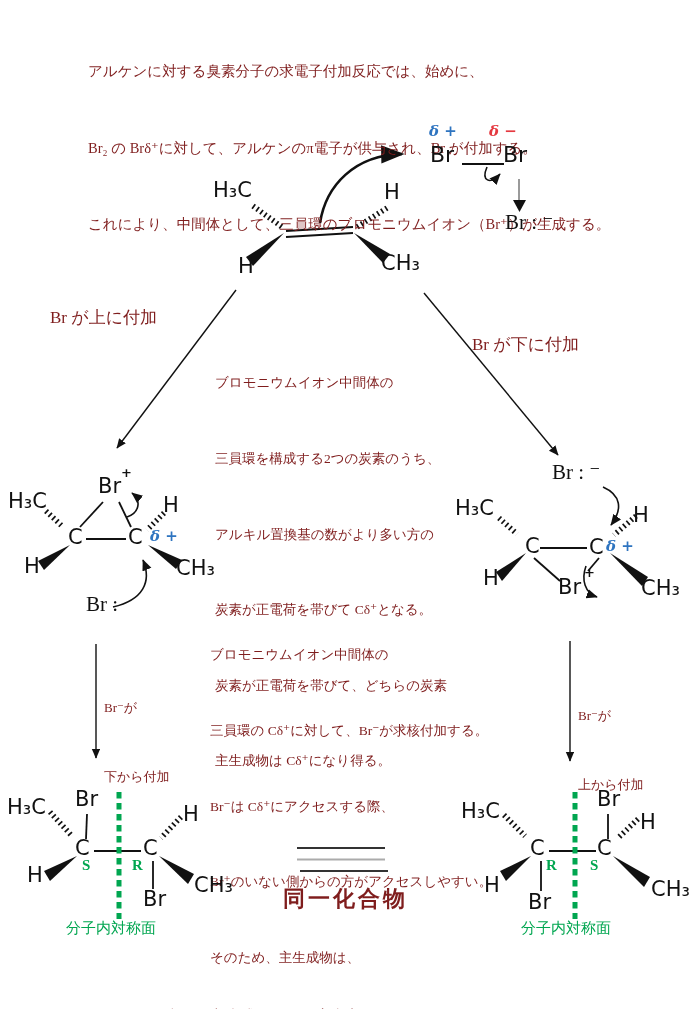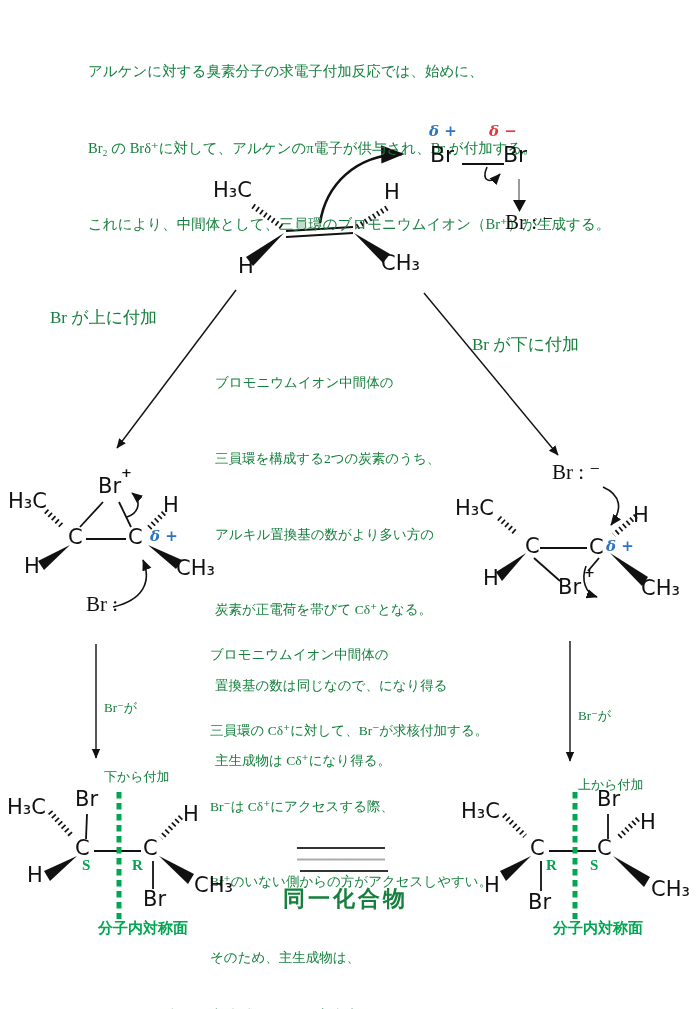--- a/index.html
+++ b/index.html
@@ -1,34 +1,34 @@
 <!DOCTYPE html>
 <html><head>
 <meta charset="utf-8">
 <style>
   html,body{margin:0;padding:0;background:#fff;}
   .canvas{position:relative;width:698px;height:1009px;background:#ffffff;overflow:hidden;
           font-family:"Liberation Serif","DejaVu Serif",serif;color:#23232b;}
   .abs{position:absolute;white-space:pre;}
-  .jp{font-family:"Liberation Serif","DejaVu Serif",serif;color:#15803d;}
+  .jp{font-family:"Liberation Serif","DejaVu Serif",serif;color:#7f1d1d;}
   .f-intro{font-size:14.5px;line-height:25.5px;}
   .f-note{font-size:13.5px;line-height:25.2px;}
   .f-branch{font-size:17px;}
   .f-arrowlbl{font-size:13px;line-height:23px;}
   .f-footer{font-size:15px;line-height:26px;}
   .chem{font-family:"DejaVu Sans","Liberation Sans",sans-serif;color:#111;font-size:21px;line-height:1;}
   .chem22{font-family:"DejaVu Sans","Liberation Sans",sans-serif;color:#111;font-size:22px;line-height:1;}
   .plus{font-family:"DejaVu Sans","Liberation Sans",sans-serif;color:#111;font-size:13px;font-weight:bold;line-height:1;}
   .brser{font-family:"Liberation Serif","DejaVu Serif",serif;font-weight:normal;color:#111;font-size:21px;line-height:1;}
   .delta{font-family:"DejaVu Serif","Liberation Serif",serif;font-style:italic;font-size:15px;line-height:1;font-weight:bold;}
   .blue{color:#2e74c0;}
   .red{color:#e53940;}
   .green{color:#00a650;}
   .rs{font-size:15px;font-weight:bold;line-height:1;font-family:"Liberation Serif","DejaVu Serif",serif;}
-  .plane{font-size:15px;font-weight:bold;margin-left:32px;}
+  .plane{font-size:15px;font-weight:normal;}
   .identity{font-size:22px;letter-spacing:3px;font-weight:600;}
   svg{position:absolute;left:0;top:0;}
   .bond{stroke:#111;stroke-width:2;fill:none;}
   .bondthin{stroke:#111;stroke-width:1.8;fill:none;}
   .hash{stroke:#111;stroke-width:5.5;stroke-dasharray:1.7 3.1;fill:none;}
   .wedge{fill:#111;stroke:none;}
   .arr{stroke:#111;stroke-width:1.4;fill:none;}
   .curve{stroke:#111;stroke-width:1.6;fill:none;}
   .bigcurve{stroke:#111;stroke-width:2.6;fill:none;}
   .gray{stroke:#9a9a9a;stroke-width:2;fill:none;}
@@ -144,21 +144,21 @@
   </div>
 
   <div class="abs jp f-branch" style="left:50px;top:306px;">Br が上に付加</div>
   <div class="abs jp f-branch" style="left:472px;top:313px;margin-top:20px;">Br が下に付加</div>
 
   <div class="abs jp f-note" style="left:215px;top:320px;">
     <div>ブロモニウムイオン中間体の</div>
     <div>三員環を構成する2つの炭素のうち、</div>
     <div>アルキル置換基の数がより多い方の</div>
     <div>炭素が正電荷を帯びて Cδ⁺となる。</div>
-    <div>置換基の数は同じなので、になり得る</div>
+    <div>炭素が正電荷を帯びて、どちらの炭素</div>
     <div>主生成物は Cδ⁺になり得る。</div>
   </div>
 
   <div>
     <div class="abs chem" style="left:98px;top:476px;">Br</div>
     <div class="abs plus" style="left:121px;top:466px;">+</div>
     <div class="abs chem" style="left:8px;top:491px;">H₃C</div>
     <div class="abs chem" style="left:68px;top:527px;">C</div>
     <div class="abs chem" style="left:128px;top:527px;">C</div>
     <div class="abs delta blue" style="left:150px;top:529px;">δ +</div>

